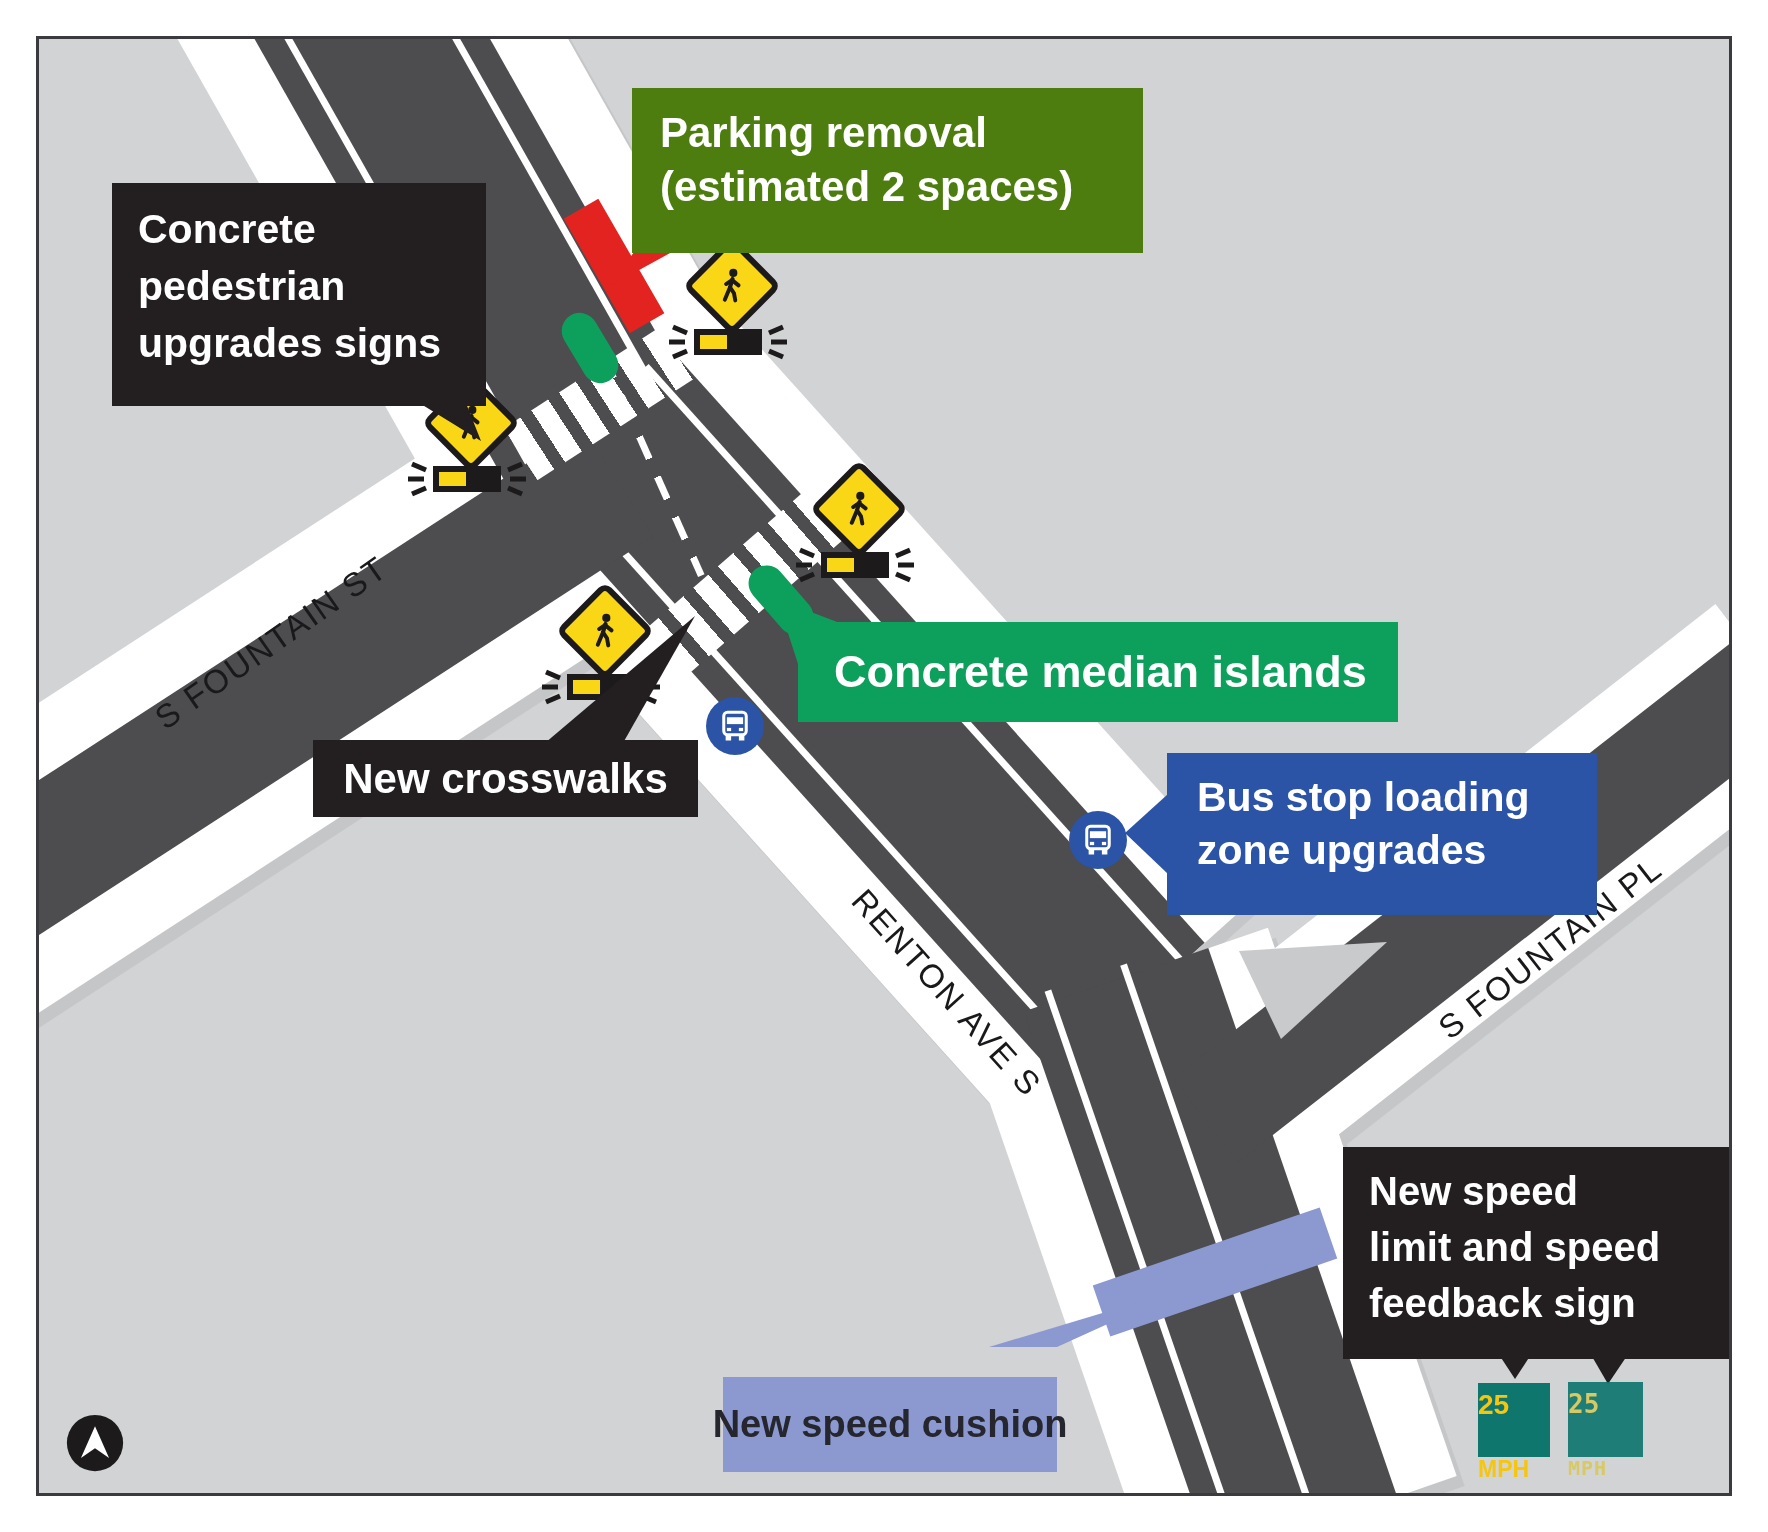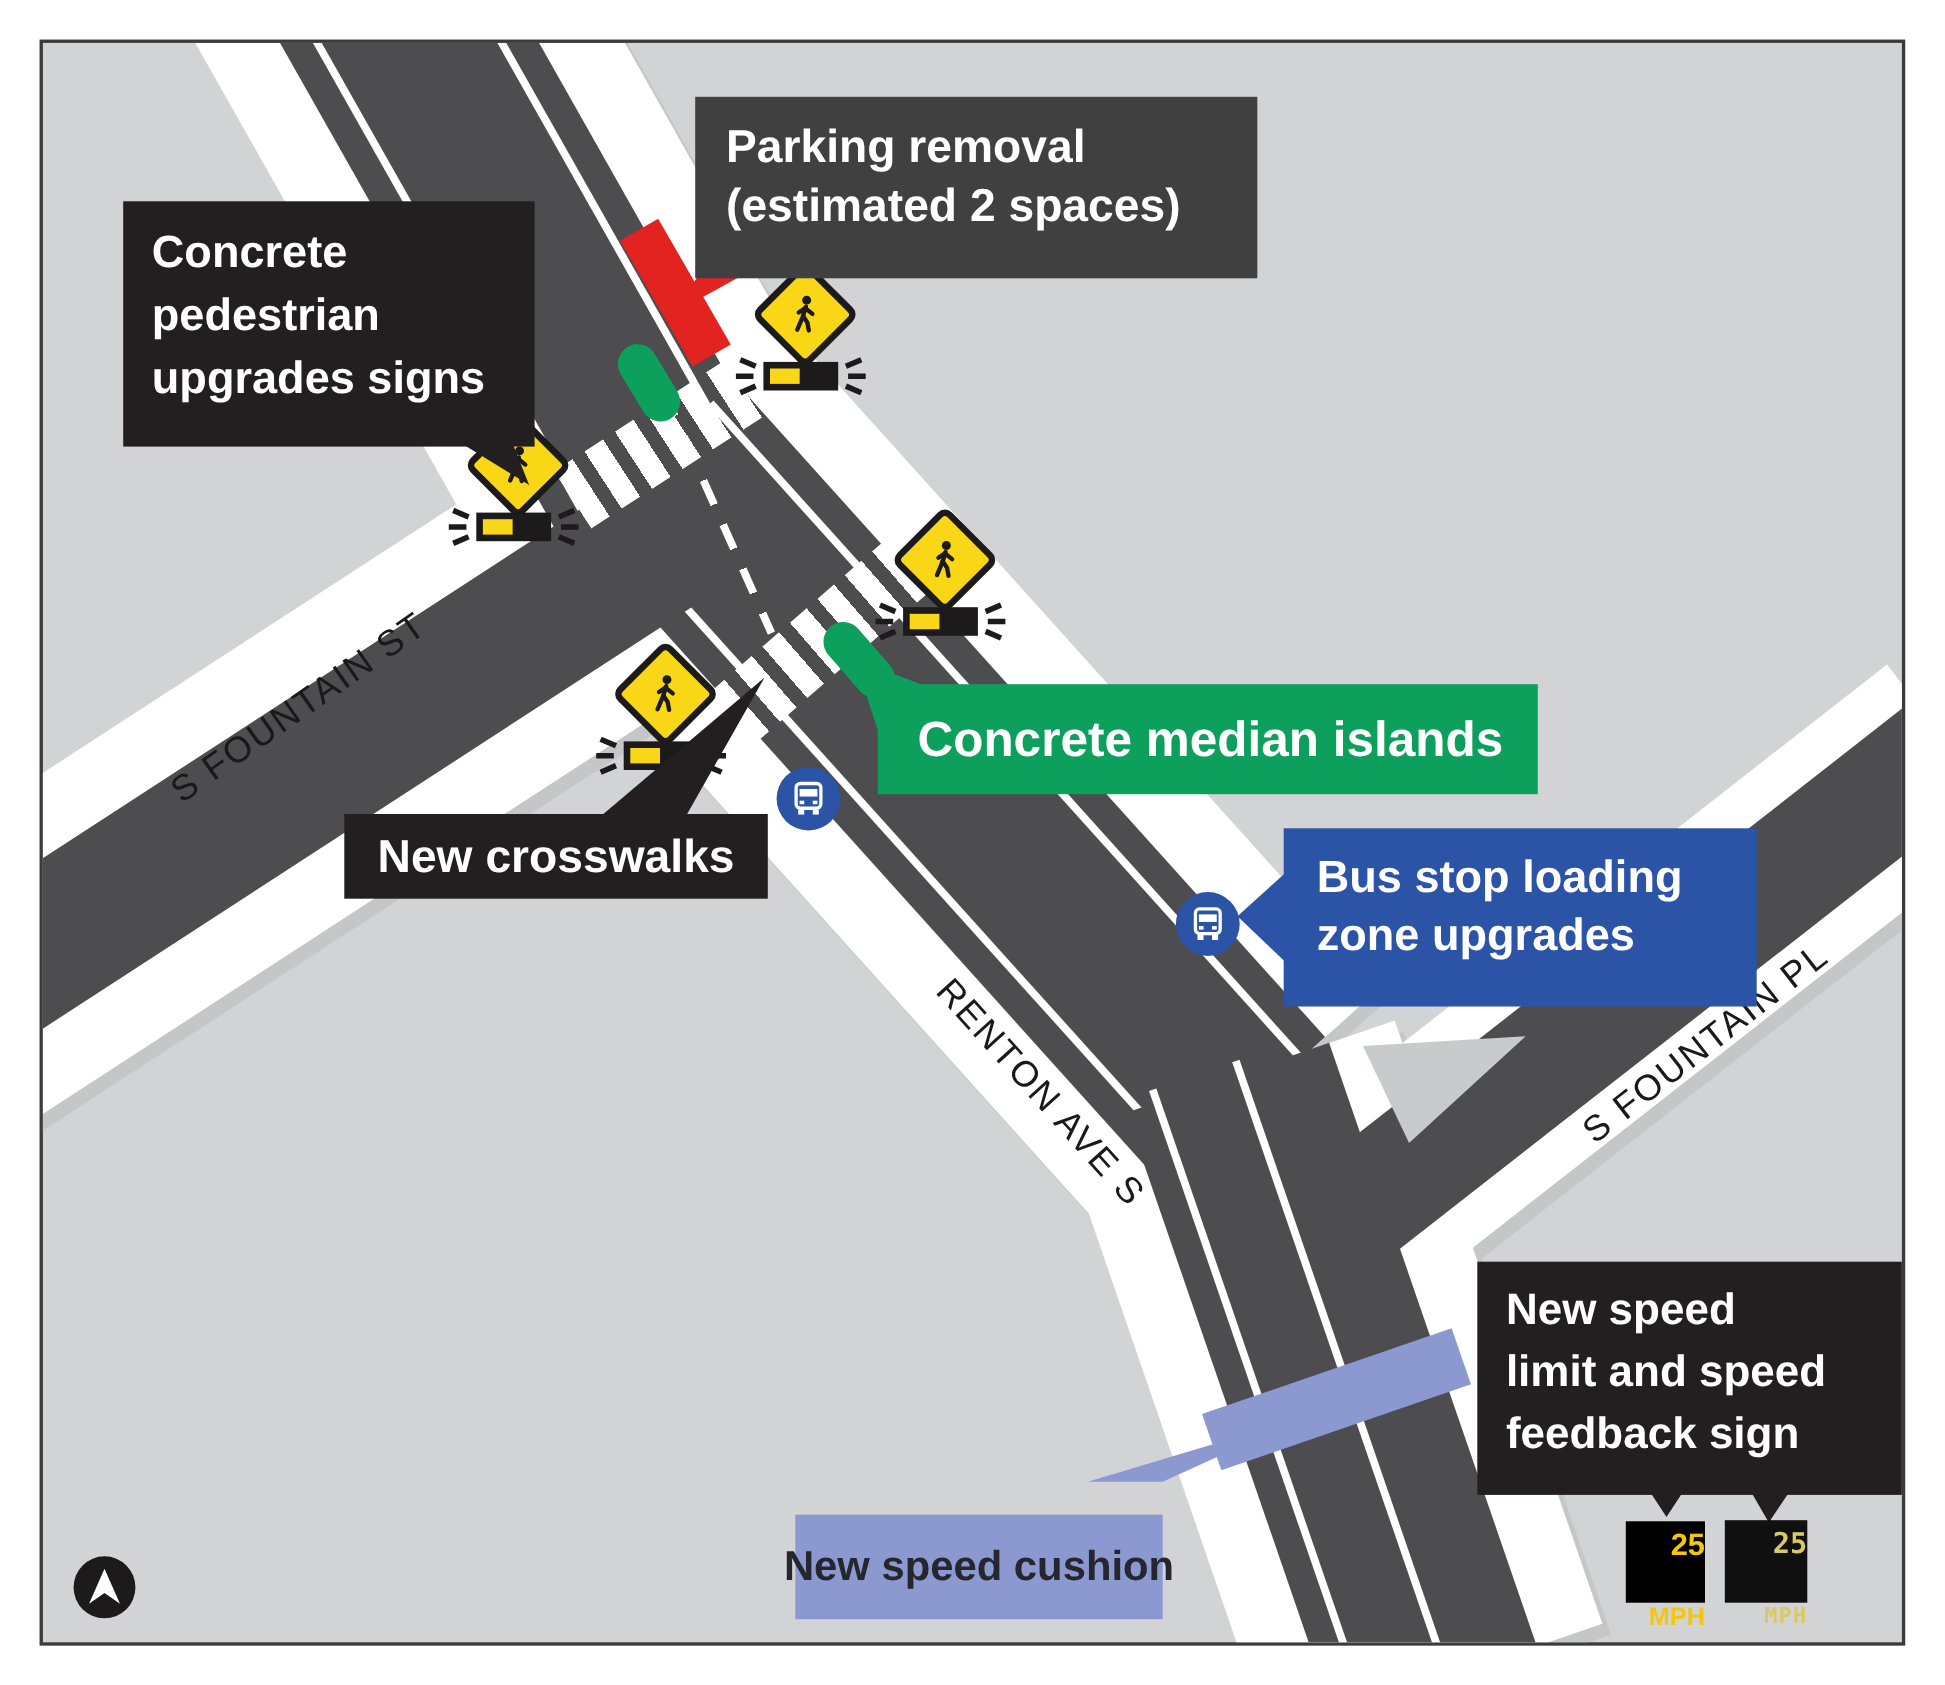--- a/index.html
+++ b/index.html
@@ -12,40 +12,40 @@
   .road{position:absolute;background:#4d4c4f;}
   .lane{position:absolute;top:-12px;bottom:-12px;width:7px;background:#ffffff;}
   .dashline{position:absolute;background:repeating-linear-gradient(180deg,#fff 0 24px,rgba(0,0,0,0) 24px 44px);}
   .xwalk{position:absolute;background:repeating-linear-gradient(90deg,#fff 0 20px,rgba(0,0,0,0) 20px 33px);}
   .strip{position:absolute;background:#e2231f;}
   .pill{position:absolute;background:#0da05c;border-radius:18px;}
   .cushion{position:absolute;background:#8b99d0;}
   
   .callout{position:absolute;color:#fff;font-weight:bold;}
   .callout .ln{white-space:nowrap;}
-  .co-red{background:#404040;font-size:42px;line-height:54px;padding:18px 0 0 28px;}
+  .co-red{background:#4d7c0f;font-size:42px;line-height:54px;padding:18px 0 0 28px;}
   .co-blk{background:#231f20;}
   .co-green{background:#0da05c;font-size:45px;display:flex;align-items:center;padding-left:36px;}
   .co-blue{background:#2b54a6;font-size:41px;line-height:53px;padding:18px 0 0 30px;}
   .co-peri{background:#8b99d0;color:#26262e;font-size:38px;display:flex;align-items:center;justify-content:center;}
   .tails{position:absolute;left:0;top:0;pointer-events:none;}
   
   .street{position:absolute;font-size:33px;letter-spacing:2px;color:#19191b;white-space:nowrap;
           transform-origin:center;}
   
   .ped{position:absolute;width:120px;height:132px;}
   .diamond{position:absolute;left:29px;top:13px;width:58px;height:58px;background:#f9d616;
            border:6px solid #1c1a1b;border-radius:9px;transform:rotate(45deg);}
   .walker{position:absolute;left:50%;top:50%;transform:translate(-50%,-50%) rotate(-45deg);}
   .beacon{position:absolute;left:0;top:82px;}
   
   .bus{position:absolute;width:58px;height:58px;border-radius:50%;background:#2b54a6;
        display:flex;align-items:center;justify-content:center;}
   
-  .mph{position:absolute;background:#000000;color:#f6c60e;font-weight:bold;text-align:right;}
+  .mph{position:absolute;background:#0f766e;color:#f6c60e;font-weight:bold;text-align:left;}
   .mph .l1{font-size:28px;line-height:32px;margin-top:6px;}
   .mph .l2{font-size:23px;line-height:26px;margin-top:35px;}
   .mph.led{color:#d8c95a;font-family:"DejaVu Sans Mono",monospace;opacity:.92;}
   .mph.led .l1{font-size:26px;}
   .mph.led .l2{font-size:20px;letter-spacing:1px;}
   .north{position:absolute;}
 </style>
 </head>
 <body>
 

